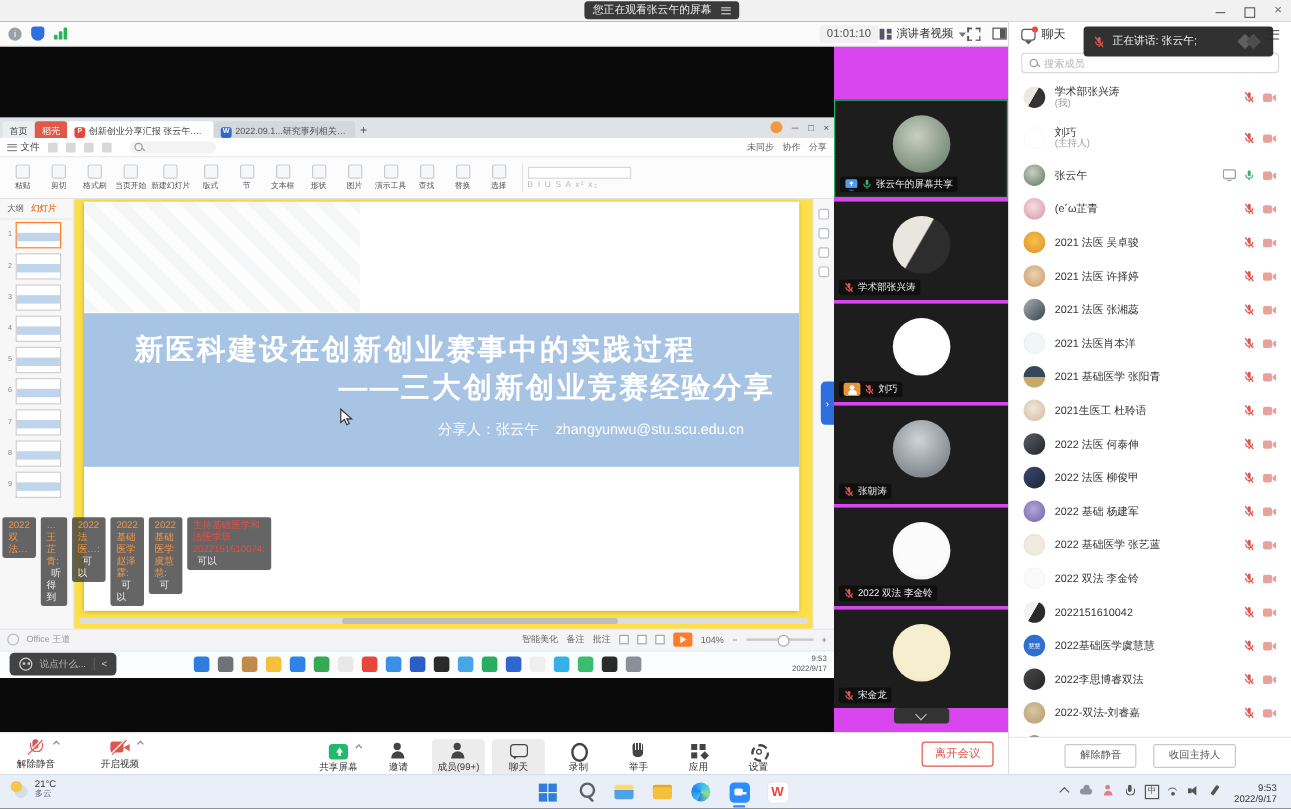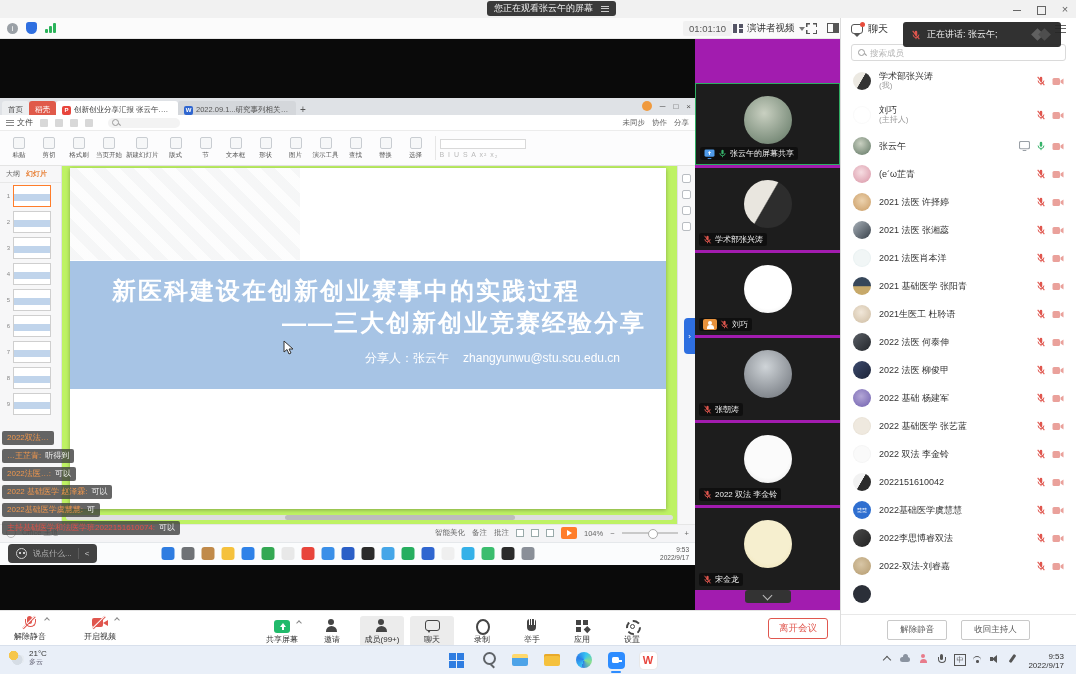--- a/index.html
+++ b/index.html
@@ -96,21 +96,21 @@
   
   #wps-body { position:absolute; left:0; top:68px; right:0; bottom:41px; display:flex; }
   #thumb-panel { width:62px; background:#f7f7f8; border-right:1px solid #e2e2e2; font-size:7px; color:#666; }
   .thumb-tabs { display:flex; gap:6px; padding:3px 6px; border-bottom:1px solid #e8e8e8; }
   .thumb-tabs .on { color:#e8833a; font-weight:bold; }
   .thumb-row { display:flex; align-items:center; gap:3px; padding:2px 3px; }
   .thumb-row .num { width:7px; text-align:right; font-size:6px; color:#888; }
   .thumb-box { width:38px; height:22px; background:#fff; border:1px solid #cfcfcf; position:relative; }
   .thumb-box::after { content:""; position:absolute; left:0; right:0; top:8px; height:7px; background:#b5cce8; opacity:.85; }
   .thumb-row.sel .thumb-box { border:1.5px solid #ff7d2a; }
-  #canvas { flex:1; background:#bef264; position:relative; }
+  #canvas { flex:1; background:#fde047; position:relative; }
   #slide { position:absolute; left:8px; top:2px; width:596px; height:341px; background:#fff; box-shadow:0 1px 4px rgba(0,0,0,.3); overflow:hidden; }
   .slide-deco { position:absolute; left:0; top:0; width:230px; height:92px;
     background:repeating-linear-gradient(45deg, rgba(120,130,140,.07) 0 10px, rgba(120,130,140,.02) 10px 20px); }
   #band { position:absolute; left:0; top:93px; width:100%; height:128px; background:#a7c4e5; color:#fff; }
   #band .t1 { font-size:24px; font-weight:bold; letter-spacing:2px; margin:14px 0 0 42px; white-space:nowrap; }
   #band .t2 { font-size:24px; font-weight:bold; letter-spacing:2px; text-align:right; padding-right:20px; white-space:nowrap; }
   #band .t3 { font-size:12px; text-align:right; padding-right:46px; margin-top:11px; }
   #band .t3 .mail { margin-left:14px; }
   #cursor { position:absolute; left:213px; top:172px; }
   #hscroll { position:absolute; left:4px; bottom:4px; right:4px; height:5px; background:#dedede; border-radius:3px; }
@@ -138,32 +138,32 @@
   
   #quick-chat { position:absolute; left:8px; top:505px; height:19px; background:rgba(45,45,45,.9); border-radius:4px;
     display:flex; align-items:center; gap:6px; padding:0 8px; z-index:40; }
   .qc-smile { width:11px; height:11px; border-radius:50%; border:1.2px solid #cfcfcf; position:relative; }
   .qc-smile::before { content:""; position:absolute; left:2px; top:3px; width:1.5px; height:1.5px; background:#cfcfcf; box-shadow:4px 0 #cfcfcf; }
   #quick-chat .ph { color:#b5b5b5; font-size:8px; }
   #quick-chat .div { width:1px; height:11px; background:#5c5c5c; }
   #quick-chat .col { color:#cfcfcf; font-size:8px; }
 
   
-  #chat-overlay { position:absolute; left:2px; top:392px; width:200px; z-index:30; display:flex; flex-direction:column; align-items:flex-start; gap:4px; }
+  #chat-overlay { position:absolute; left:2px; top:392px; width:200px; z-index:30; display:flex; flex-direction:row; align-items:flex-start; gap:4px; }
   .cb { background:rgba(62,62,62,.8); border-radius:2px; padding:2px 5px; font-size:8px; color:#fff; max-width:196px; line-height:10px; }
   .cb .cb-name { color:#f0974d; }
   .cb .cb-name.red { color:#e25048; }
   .cb .cb-text:not(:empty) { margin-left:4px; color:#f2f2f2; }
 
   
   #blue-handle { position:absolute; left:684px; top:279px; width:11px; height:36px; background:#2e6fe0;
     border-radius:4px 0 0 4px; color:#fff; font-size:8px; display:flex; align-items:center; justify-content:center; z-index:45; }
 
   
-  #video-strip { position:absolute; left:695px; top:39px; width:145px; height:571px; background:#a21caf; padding-top:44px; }
+  #video-strip { position:absolute; left:695px; top:39px; width:145px; height:571px; background:#d946ef; padding-top:44px; }
   .tile { position:relative; width:145px; height:82px; background:#1d1d1d; margin-bottom:3px; }
   .tile.t-sharing { border:1px solid #2fae63; }
   .tile-avatar { position:absolute; left:50%; top:12px; transform:translateX(-50%); width:48px; height:48px; border-radius:50%; }
   .tile-label { position:absolute; left:4px; bottom:4px; background:rgba(0,0,0,.45); border-radius:2px;
     display:flex; align-items:center; gap:3px; padding:1px 4px; color:#eee; font-size:8px; max-width:132px; white-space:nowrap; overflow:hidden; }
   .tile .ic-screen-blue, .tile .ic-mic-green, .tile .ic-mic-red, .tile .host-badge { display:none; }
   .tile.t-sharing .ic-screen-blue, .tile.t-sharing .ic-mic-green { display:inline-block; }
   .tile.t-muted .ic-mic-red, .tile.t-host .ic-mic-red { display:inline-block; }
   .tile.t-host .host-badge { display:inline-flex; }
   .host-badge { width:14px; height:11px; background:#e8923c; border-radius:2px; position:relative; }
@@ -812,20 +812,40 @@
               <path d="M12 18v4" stroke="currentColor" stroke-width="2.4"></path>
               <path d="M4 2 L20 22" stroke="currentColor" stroke-width="2.6"></path>
             </svg>
             <svg class="ic-cam svg-pink" width="12" height="9" viewBox="0 0 24 18">
               <rect x="1" y="2" width="15" height="14" rx="3" fill="currentColor"></rect>
               <path d="M17 7l6-4v12l-6-4z" fill="currentColor"></path>
             </svg>
           </span>
         </div>
 
+        <div class="p-row muted">
+          <span class="p-avatar" style="background: radial-gradient(circle at 50% 42%, rgb(246, 193, 76), rgb(223, 143, 43));"></span>
+          <span class="p-names">
+            <span class="p-name">2021 法医 吴卓骏</span>
+
+          </span>
+          <span class="p-icons">
+
+            <svg class="ic-mic-red svg-red" width="10" height="10" viewBox="0 0 24 24">
+              <rect x="9" y="2" width="6" height="12" rx="3" fill="currentColor"></rect>
+              <path d="M5 11a7 7 0 0 0 14 0" fill="none" stroke="currentColor" stroke-width="2.4"></path>
+              <path d="M12 18v4" stroke="currentColor" stroke-width="2.4"></path>
+              <path d="M4 2 L20 22" stroke="currentColor" stroke-width="2.6"></path>
+            </svg>
+            <svg class="ic-cam svg-pink" width="12" height="9" viewBox="0 0 24 18">
+              <rect x="1" y="2" width="15" height="14" rx="3" fill="currentColor"></rect>
+              <path d="M17 7l6-4v12l-6-4z" fill="currentColor"></path>
+            </svg>
+          </span>
+        </div>
 
         <div class="p-row muted">
           <span class="p-avatar" style="background: radial-gradient(circle at 50% 42%, rgb(236, 210, 174), rgb(201, 155, 99));"></span>
           <span class="p-names">
             <span class="p-name">2021 法医 许择婷</span>
 
           </span>
           <span class="p-icons">
 
             <svg class="ic-mic-red svg-red" width="10" height="10" viewBox="0 0 24 24">

